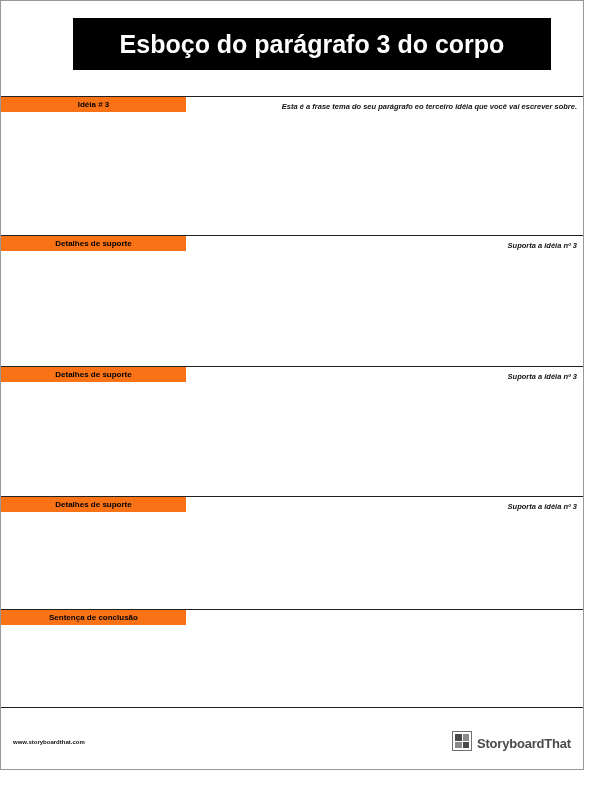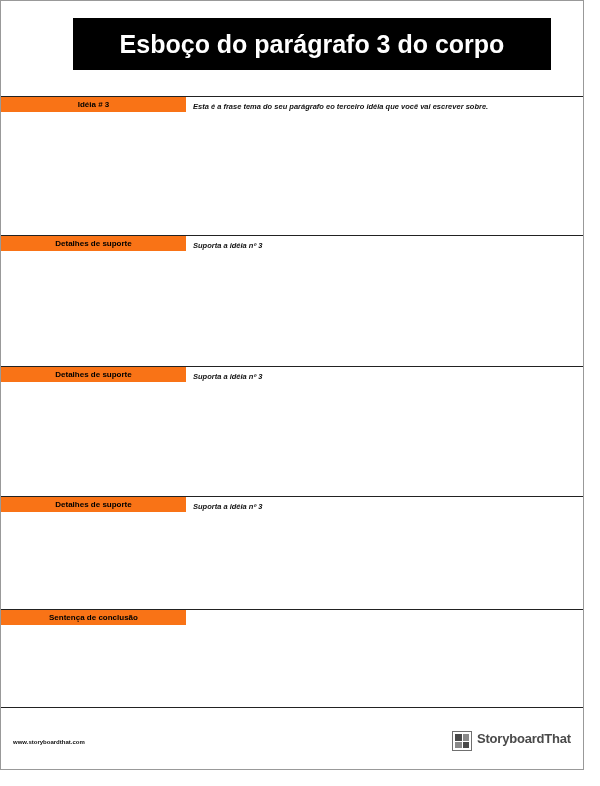--- a/index.html
+++ b/index.html
@@ -92,20 +92,21 @@
     padding: 5px 6px 0 6px;
     border-left: 1px solid #ffffff;
   }
   .row-prompt {
     font-size: 7.5px;
     font-style: italic;
     font-weight: bold;
     color: #111111;
     line-height: 1.25;
     font-family: "Liberation Sans", sans-serif;
+    text-align: right;
   }
   .r1 { height: 140px; }
   .r2 { height: 131px; }
   .r3 { height: 130px; }
   .r4 { height: 113px; }
   .r5 { height: 98px; }
 
   .footer {
     position: absolute;
     left: 0;
@@ -120,21 +121,21 @@
     font-size: 6px;
     font-weight: bold;
     color: #111111;
     font-family: "Liberation Sans", sans-serif;
   }
   .brand {
     position: absolute;
     right: 12px;
     top: 0px;
     display: flex;
-    align-items: flex-start;
+    align-items: flex-end;
     gap: 5px;
   }
   .brand-mark {
     width: 20px;
     height: 20px;
     border: 1px solid #6f6f6f;
     background: #ffffff;
     display: grid;
     grid-template-columns: 1fr 1fr;
     grid-template-rows: 1fr 1fr;

